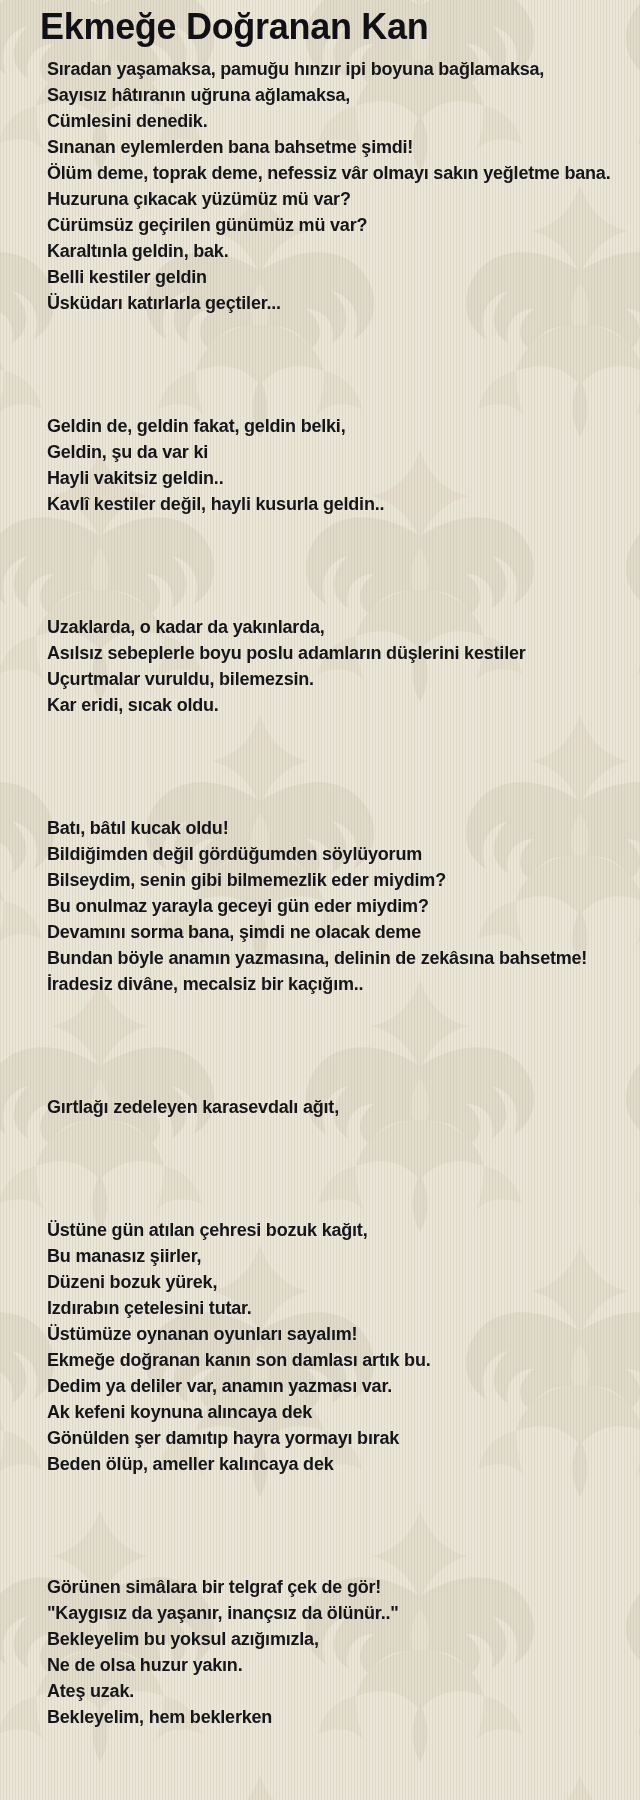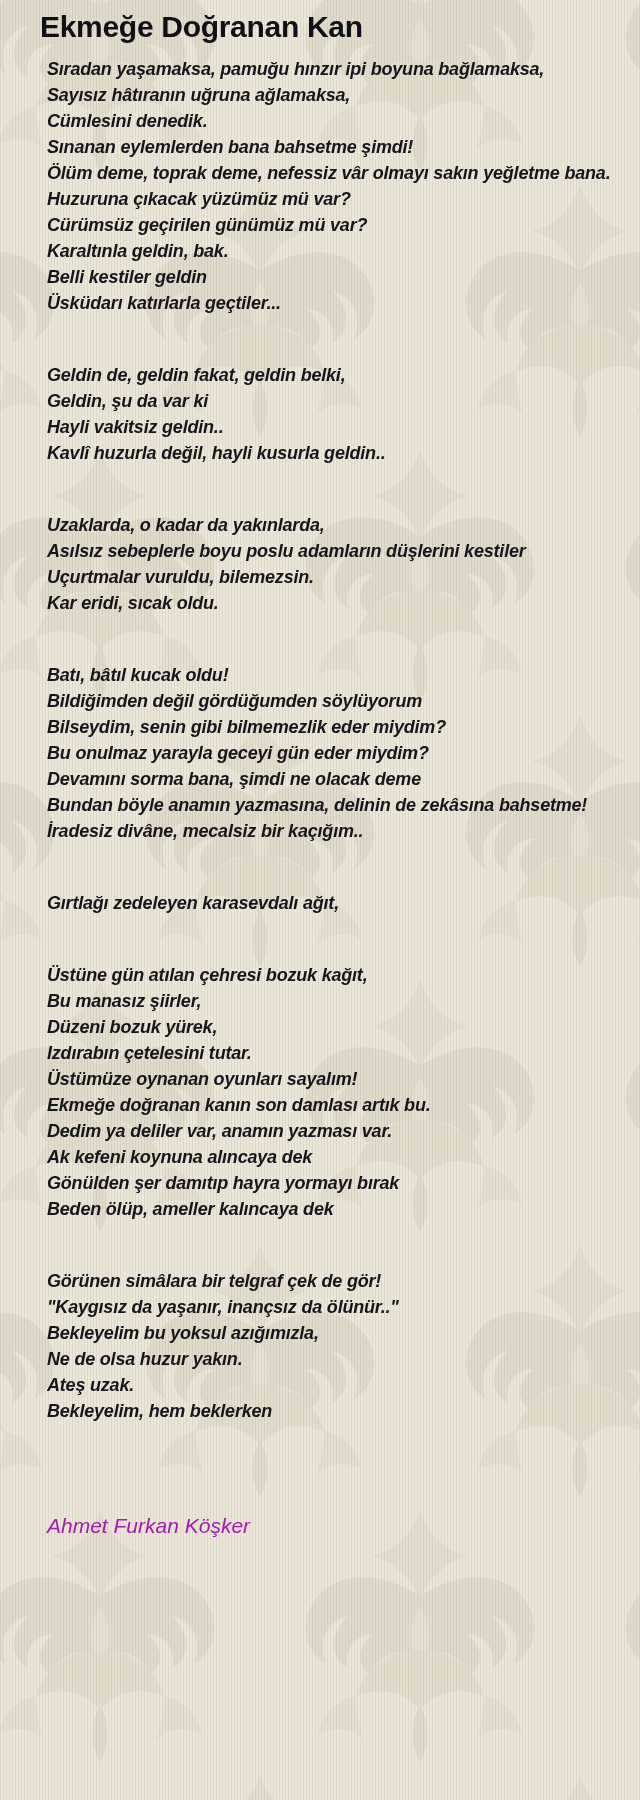--- a/index.html
+++ b/index.html
@@ -29,29 +29,29 @@
     );
     pointer-events: none;
   }
   .content {
     position: relative;
     z-index: 2;
     padding: 10px 20px 0 40px;
     color: #15151a;
   }
   .title {
-    font-size: 30px;
+    font-size: 36px;
     line-height: 34px;
     font-weight: 700;
     letter-spacing: -0.3px;
     color: #101016;
     margin: 0;
   }
-  .poem { font-weight: 700; font-style: italic; }
-  .stanza { margin-top: 46px; padding-left: 7px; }
+  .poem { font-weight: 700; }
+  .stanza { margin-top: 97px; padding-left: 7px; }
   .stanza.small { }
   .stanza.first { margin-top: 12px; }
   .poem-line {
     font-size: 18px;
     line-height: 26px;
     min-height: 26px;
     letter-spacing: -0.2px;
     white-space: nowrap;
   }
   .author {
@@ -127,21 +127,21 @@
         <div class="poem-line">Huzuruna çıkacak yüzümüz mü var?</div>
         <div class="poem-line">Cürümsüz geçirilen günümüz mü var?</div>
         <div class="poem-line">Karaltınla geldin, bak.</div>
         <div class="poem-line">Belli kestiler geldin</div>
         <div class="poem-line">Üsküdarı katırlarla geçtiler...</div>
       </div>
       <div class="stanza">
         <div class="poem-line">Geldin de, geldin fakat, geldin belki,</div>
         <div class="poem-line">Geldin, şu da var ki</div>
         <div class="poem-line">Hayli vakitsiz geldin..</div>
-        <div class="poem-line">Kavlî huzurla değil, hayli kusurla geldin..</div>
+        <div class="poem-line">Kavlî kestiler değil, hayli kusurla geldin..</div>
       </div>
       <div class="stanza small">
         <div class="poem-line">Uzaklarda, o kadar da yakınlarda,</div>
         <div class="poem-line">Asılsız sebeplerle boyu poslu adamların düşlerini kestiler</div>
         <div class="poem-line">Uçurtmalar vuruldu, bilemezsin.</div>
         <div class="poem-line">Kar eridi, sıcak oldu.</div>
       </div>
       <div class="stanza">
         <div class="poem-line">Batı, bâtıl kucak oldu!</div>
         <div class="poem-line">Bildiğimden değil gördüğumden söylüyorum</div>

